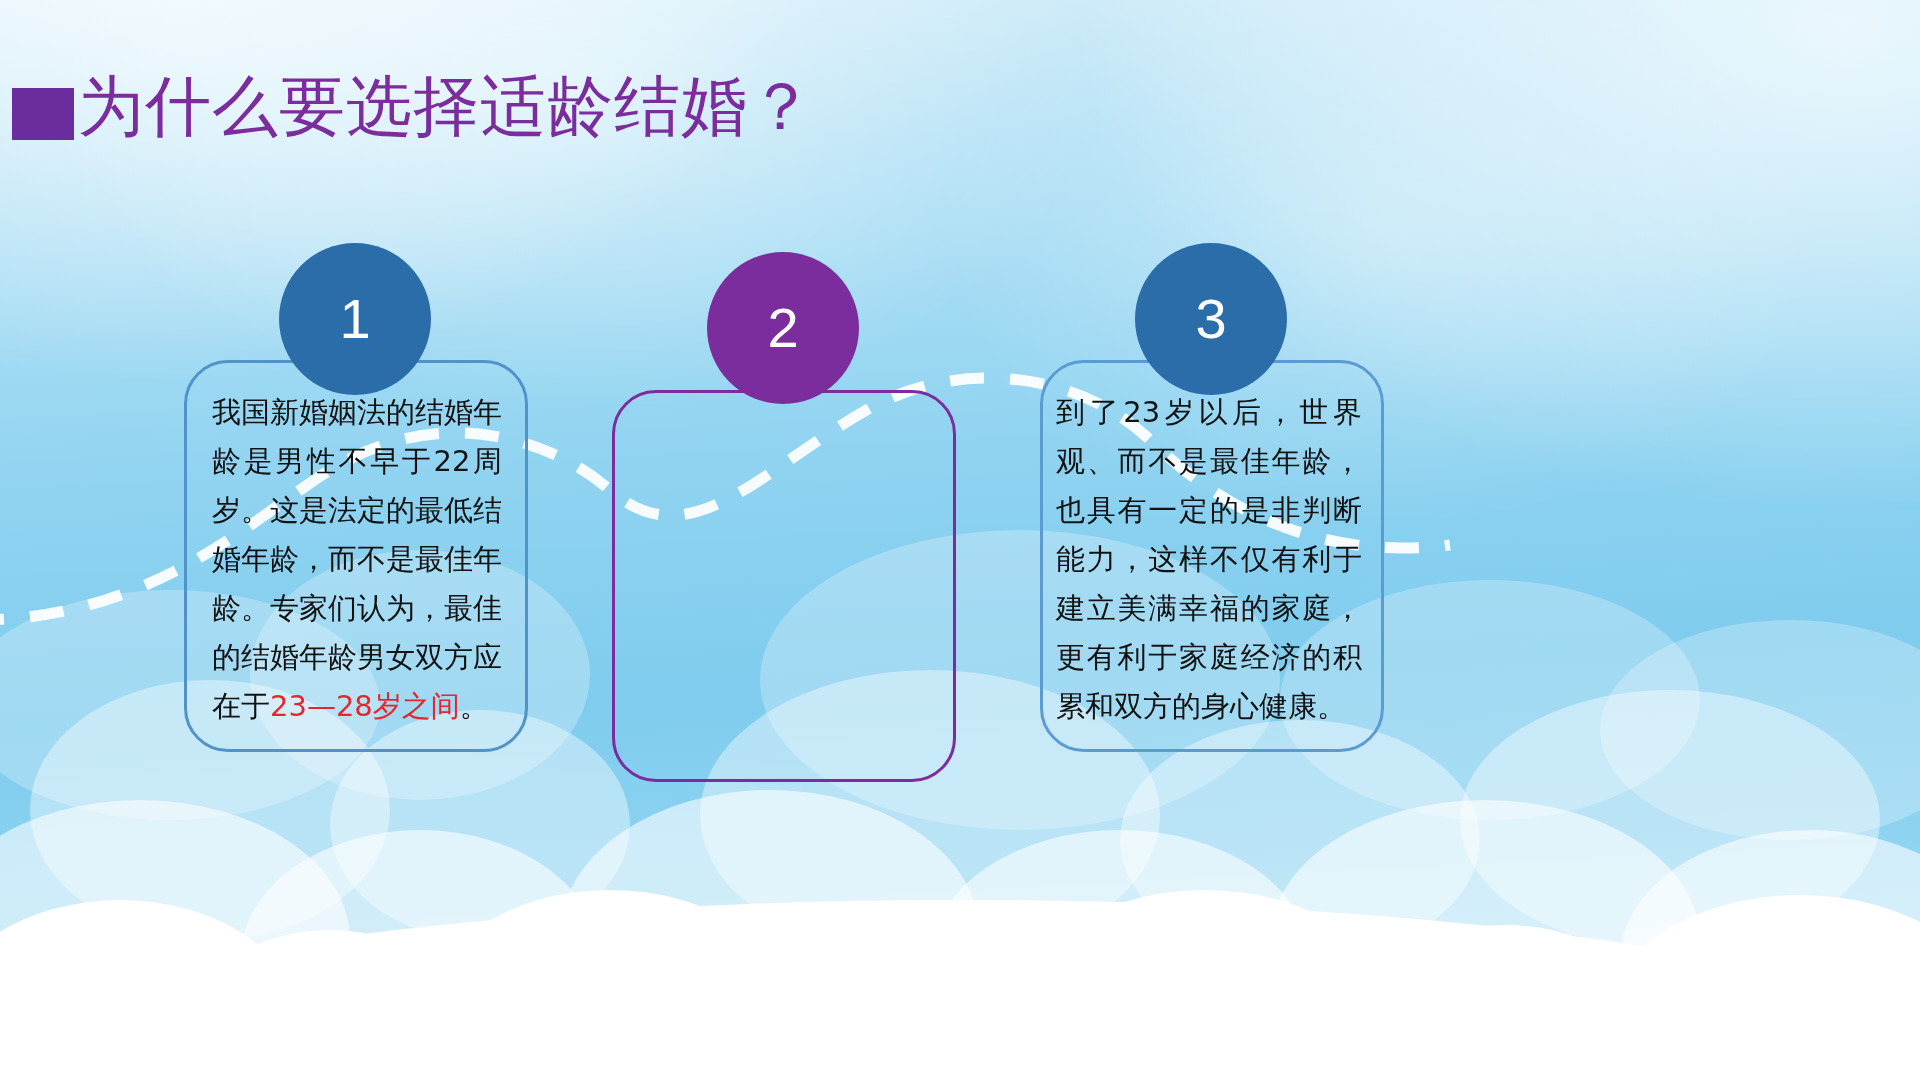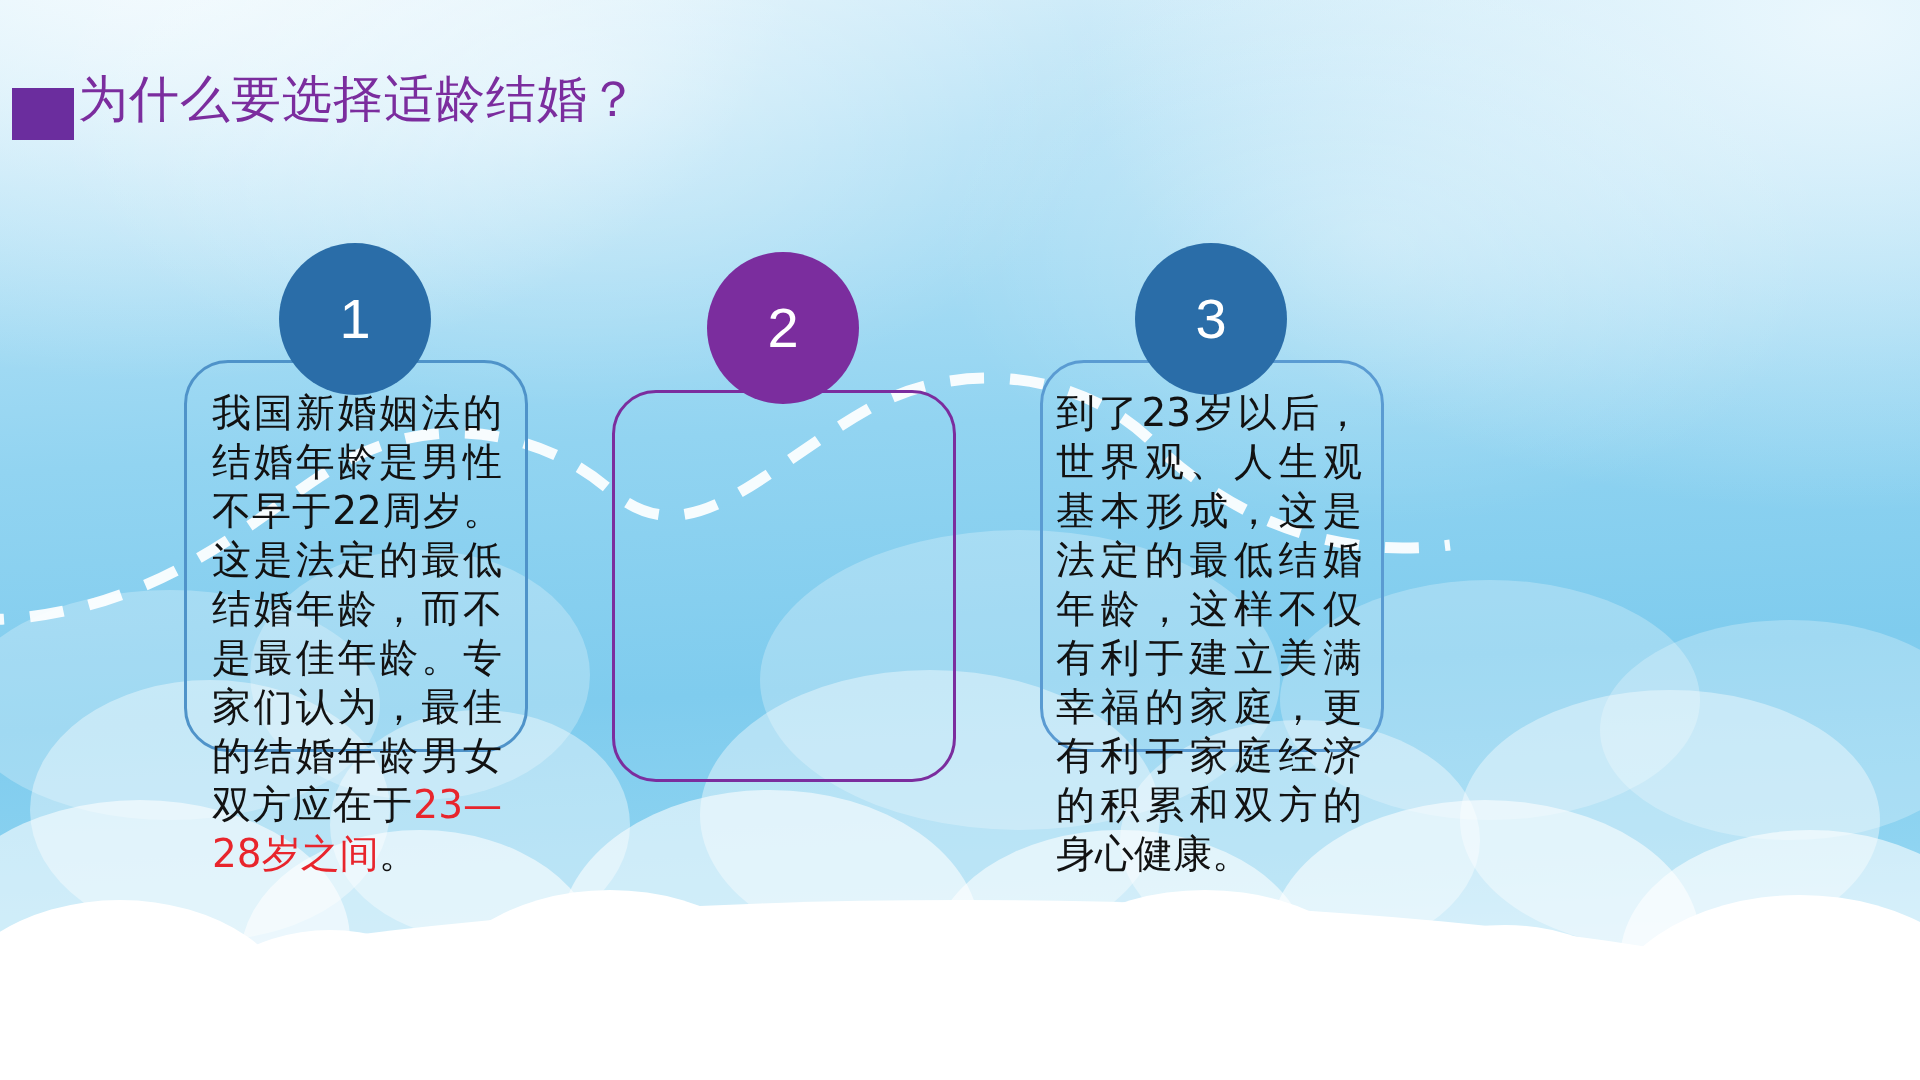--- a/index.html
+++ b/index.html
@@ -31,41 +31,41 @@
   .cloudbase2{position:absolute;left:-80px;right:-80px;bottom:-160px;height:300px;
     background:rgba(255,255,255,.72);border-radius:50% 50% 0 0 / 55% 55% 0 0;}
 
   
   .ribbon{position:absolute;inset:0;pointer-events:none;}
 
   
   .title-mark{position:absolute;left:12px;top:88px;width:62px;height:52px;background:#6b2d9e;}
   .title{position:absolute;left:78px;top:74px;
     font-family:"Liberation Serif","DejaVu Serif",serif;
-    font-size:50px;line-height:1;color:#7b2d9e;white-space:nowrap;
+    font-size:66px;line-height:1;color:#7b2d9e;white-space:nowrap;
     letter-spacing:1px;}
 
   
   .card{position:absolute;top:360px;width:344px;height:392px;
     border-radius:44px;border:3px solid #4a90c8;box-sizing:border-box;}
   .card.c1{left:184px;border-color:#4f93c9;}
   .card.c2{left:612px;top:390px;border-color:#7b2d9e;}
   .card.c3{left:1040px;top:360px;border-color:#5a9bd2;}
 
   .bubble{position:absolute;width:152px;height:152px;border-radius:50%;
     display:flex;align-items:center;justify-content:center;
     color:#fff;font-size:56px;line-height:1;
     font-family:"Liberation Sans","DejaVu Sans",sans-serif;}
   .bubble.b1{left:279px;top:243px;background:#2a6da8;}
   .bubble.b2{left:707px;top:252px;background:#7b2d9e;}
   .bubble.b3{left:1135px;top:243px;background:#2a6da8;}
 
   .body-text{position:absolute;
     font-family:"DejaVu Sans","Liberation Sans",sans-serif;
-    font-size:39px;line-height:49px;color:#121212;
+    font-size:29px;line-height:49px;color:#121212;
     text-align:justify;text-justify:inter-ideograph;}
   .body-text.t1{left:212px;top:388px;width:290px;}
   .body-text.t2{left:632px;top:422px;width:306px;}
   .body-text.t3{left:1056px;top:388px;width:306px;}
   .hl{color:#e8252c;}
 </style>
 </head>
 <body>
 
 <div id="slide">
@@ -124,15 +124,15 @@
 
   <div class="card c2"></div>
   <div class="bubble b2">
     <span>2</span>
   </div>
 
   <div class="card c3"></div>
   <div class="bubble b3">
     <span>3</span>
   </div>
-  <div class="body-text t3">到了23岁以后，世界观、人生观基本形成，这是法定的最低结婚年龄，这样不仅有利于建立美满幸福的家庭，更有利于家庭经济的积累和双方的身心健康。</div>
+  <div class="body-text t3">到了23岁以后，世界观、而不是最佳年龄，也具有一定的是非判断能力，这样不仅有利于建立美满幸福的家庭，更有利于家庭经济的积累和双方的身心健康。</div>
 
 </div>
 
 </body></html>

